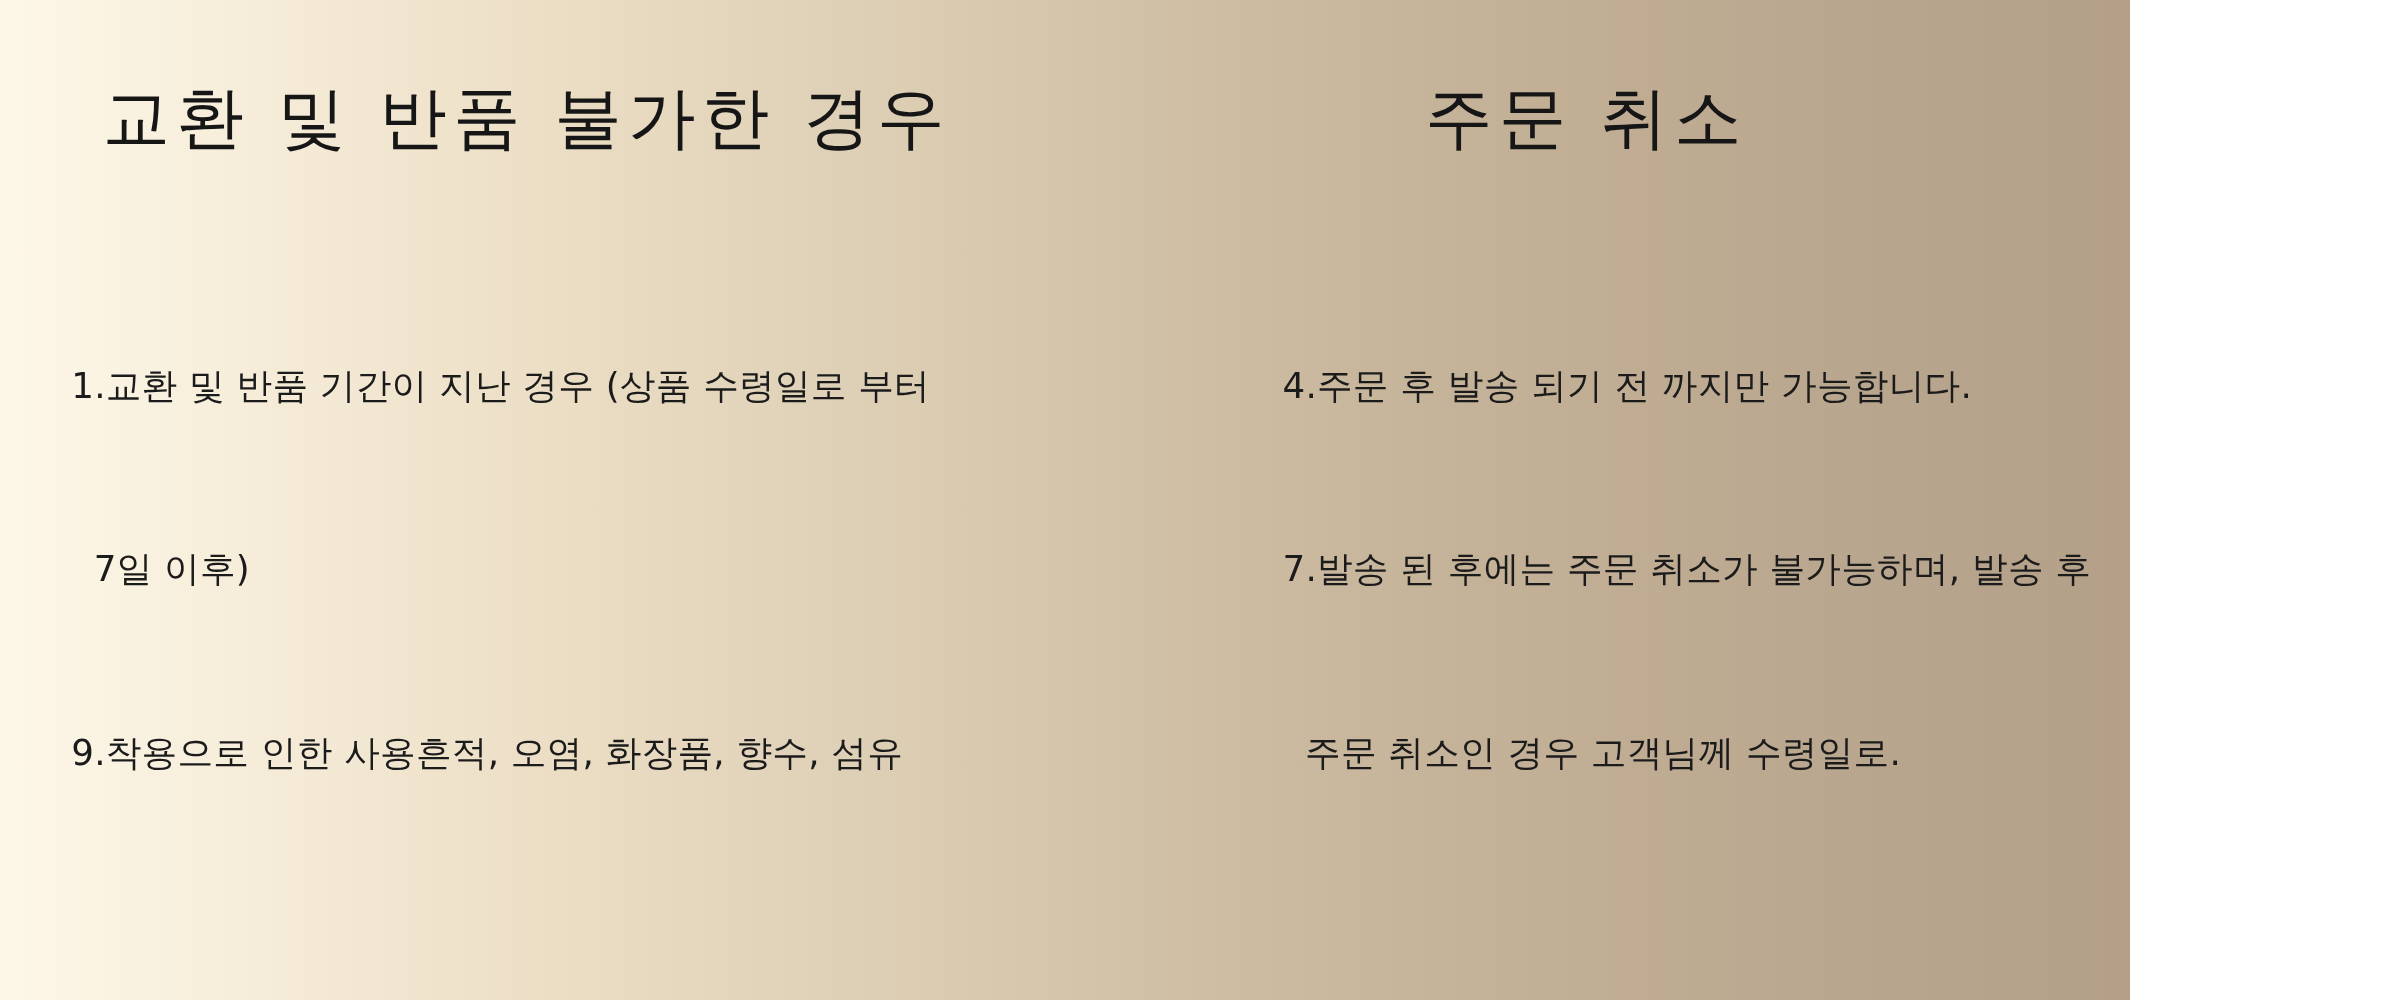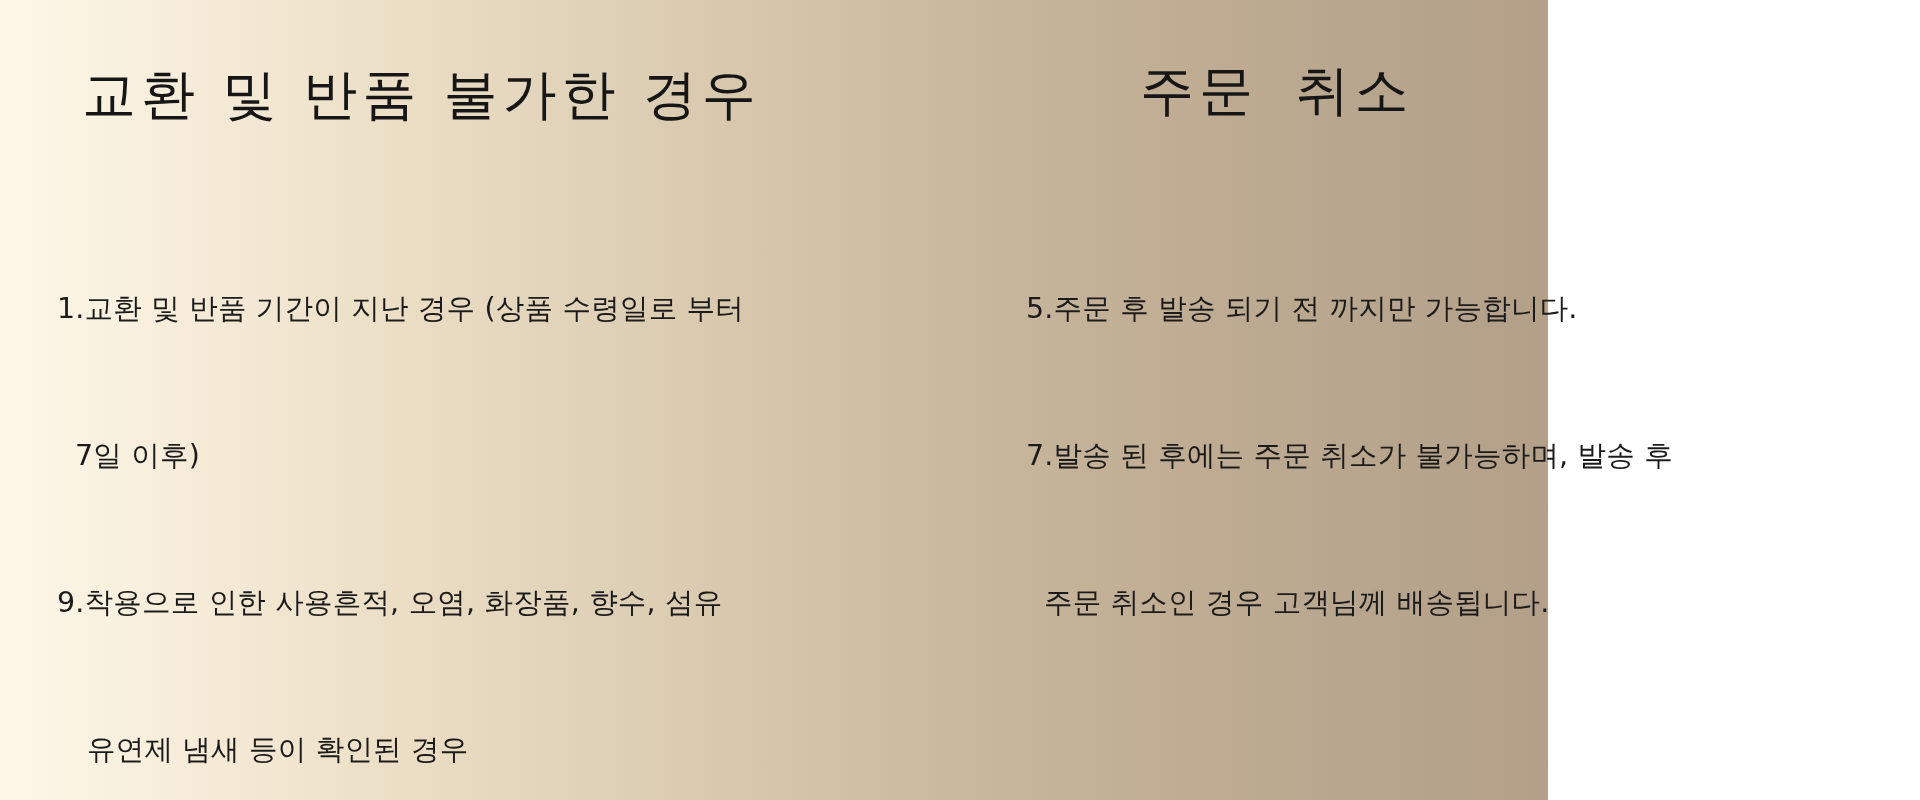--- a/index.html
+++ b/index.html
@@ -8,21 +8,21 @@
     padding: 0;
   }
   body {
     width: 1920px;
     height: 800px;
     overflow: hidden;
     font-family: "DejaVu Sans", "Liberation Sans", sans-serif;
   }
   #slide {
     position: relative;
-    width: 1548px;
+    width: 1704px;
     height: 800px;
     background: linear-gradient(
         to right,
         #fdf7e8 0%,
         #faf2e1 6%,
         #f4ead6 14%,
         #eee1c9 23%,
         #e7d9bf 31%,
         #ded0b6 40%,
         #d6c6ab 49%,
@@ -47,21 +47,21 @@
     position: absolute;
     font-size: 54px;
     font-weight: 400;
     color: #161616;
     letter-spacing: 5px;
     white-space: nowrap;
     line-height: 1;
   }
 
   #heading-left  { left: 82px;  top: 68px; }
-  #heading-right { left: 200px; top: 68px; font-family: Liberation Mono, monospace; }
+  #heading-right { left: 200px; top: 68px; }
 
   .body-block {
     position: absolute;
     color: #1b1b1b;
     font-size: 28.5px;
     line-height: 49px;
     letter-spacing: 0.2px;
     white-space: pre;
   }
 
@@ -79,31 +79,30 @@
 
 <div id="slide">
 
   <div id="col-left" class="column">
     <div id="heading-left" class="heading">교환 및 반품 불가한 경우</div>
 
     <div id="body-left" class="body-block">
       <div class="line flush">1.교환 및 반품 기간이 지난 경우 (상품 수령일로 부터</div>
       <div class="line cont-1">7일 이후)</div>
       <div class="line flush">9.착용으로 인한 사용흔적, 오염, 화장품, 향수, 섬유</div>
-      <div class="line cont-2">유연제 냄새 등이 확인된 경우</div>
       
       
       
       
     </div>
   </div>
 
   <div id="col-right" class="column">
     <div id="heading-right" class="heading">주문 취소</div>
 
     <div id="body-right" class="body-block">
-      <div class="line flush">5.주문 후 발송 되기 전 까지만 가능합니다.</div>
+      <div class="line flush">4.주문 후 발송 되기 전 까지만 가능합니다.</div>
       <div class="line flush">7.발송 된 후에는 주문 취소가 불가능하며, 발송 후</div>
-      <div class="line cont-r">주문 취소인 경우 고객님께 배송됩니다.</div>
+      <div class="line cont-r">주문 취소인 경우 고객님께 수령일로.</div>
     </div>
   </div>
 
 </div>
 
 </body></html>

